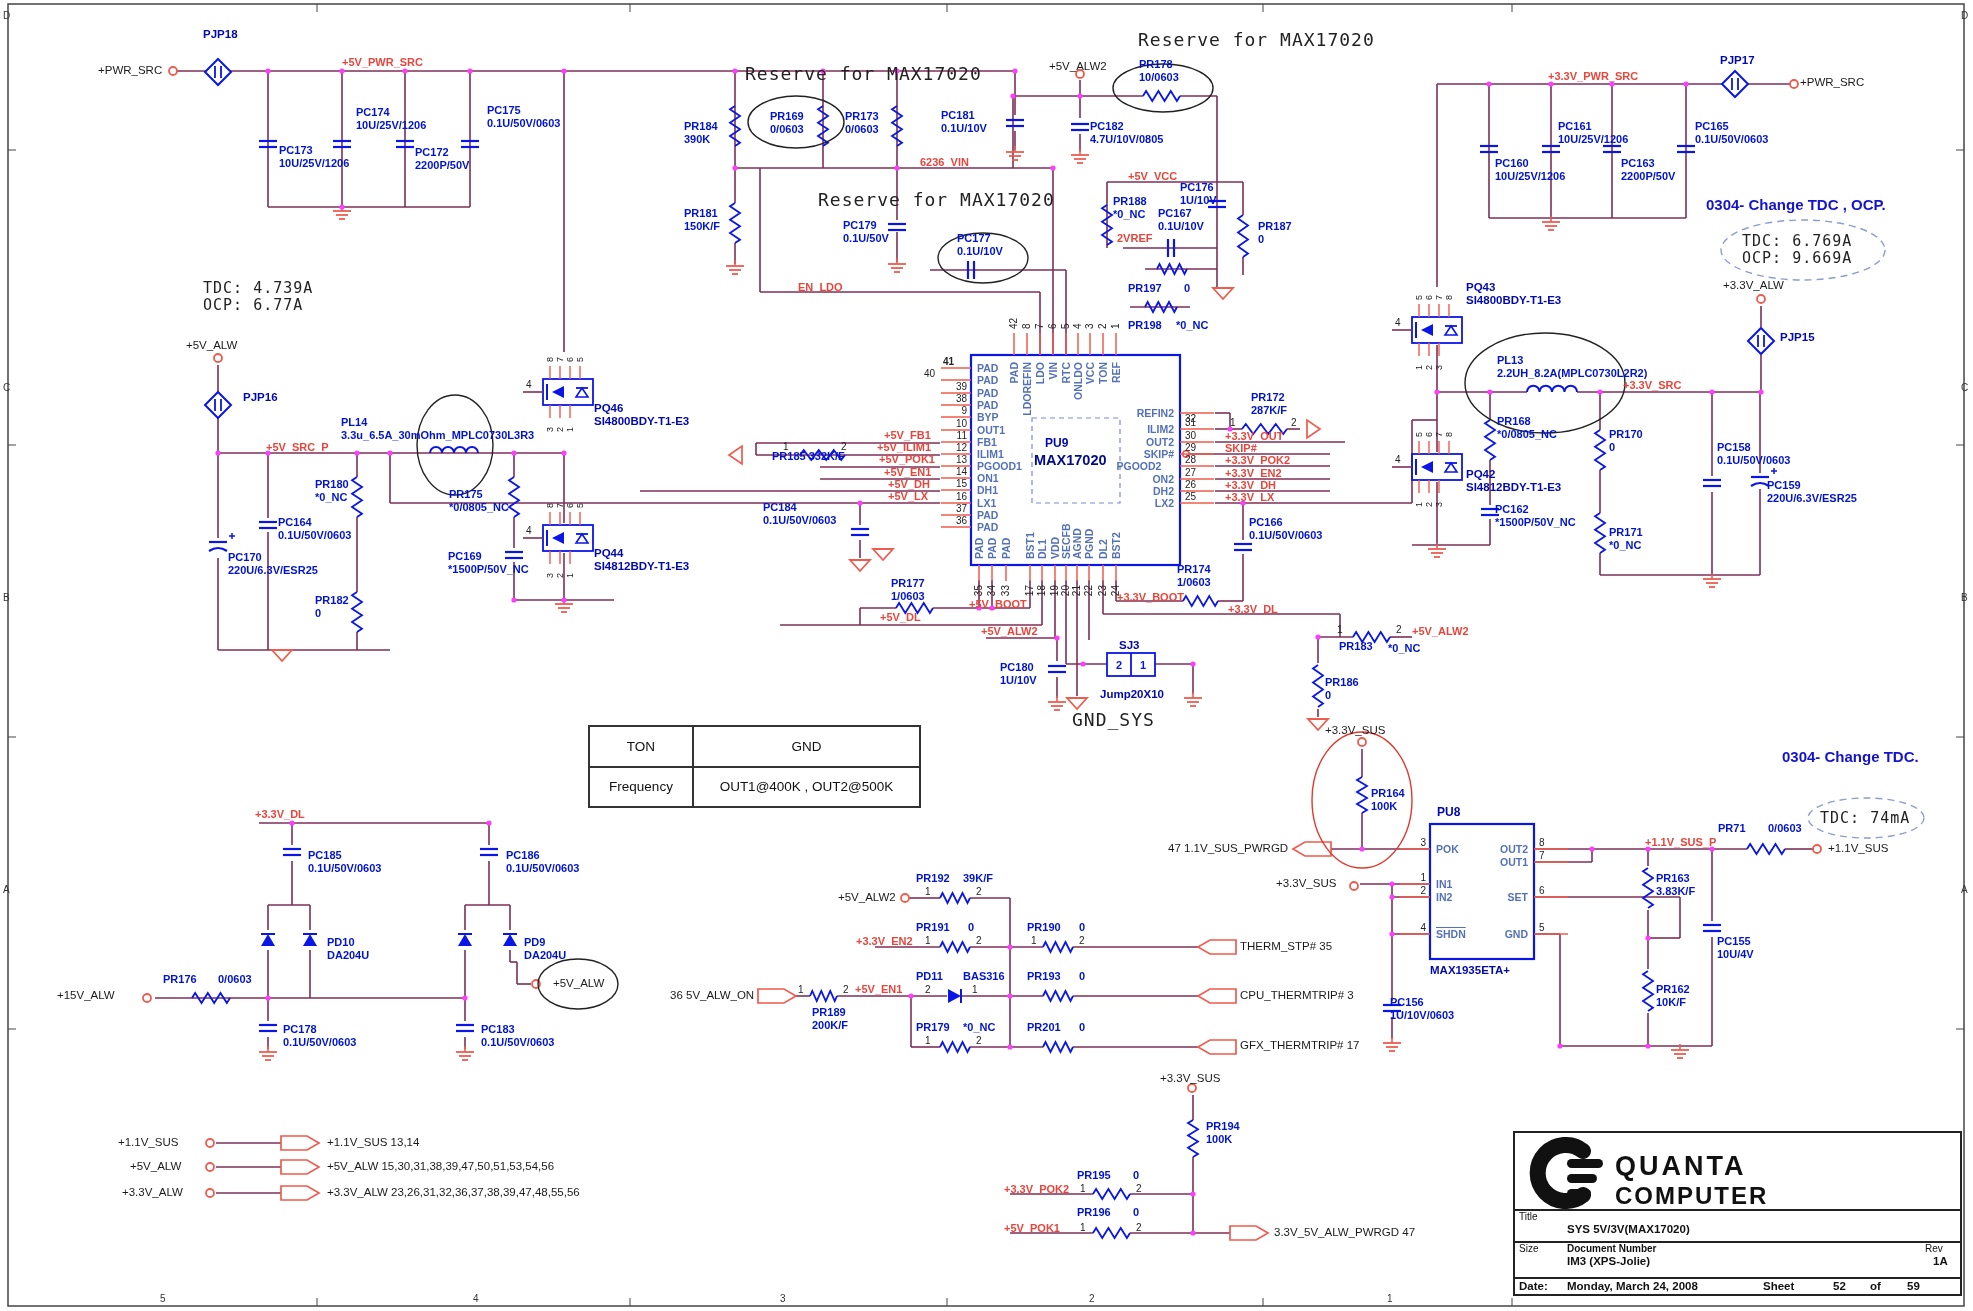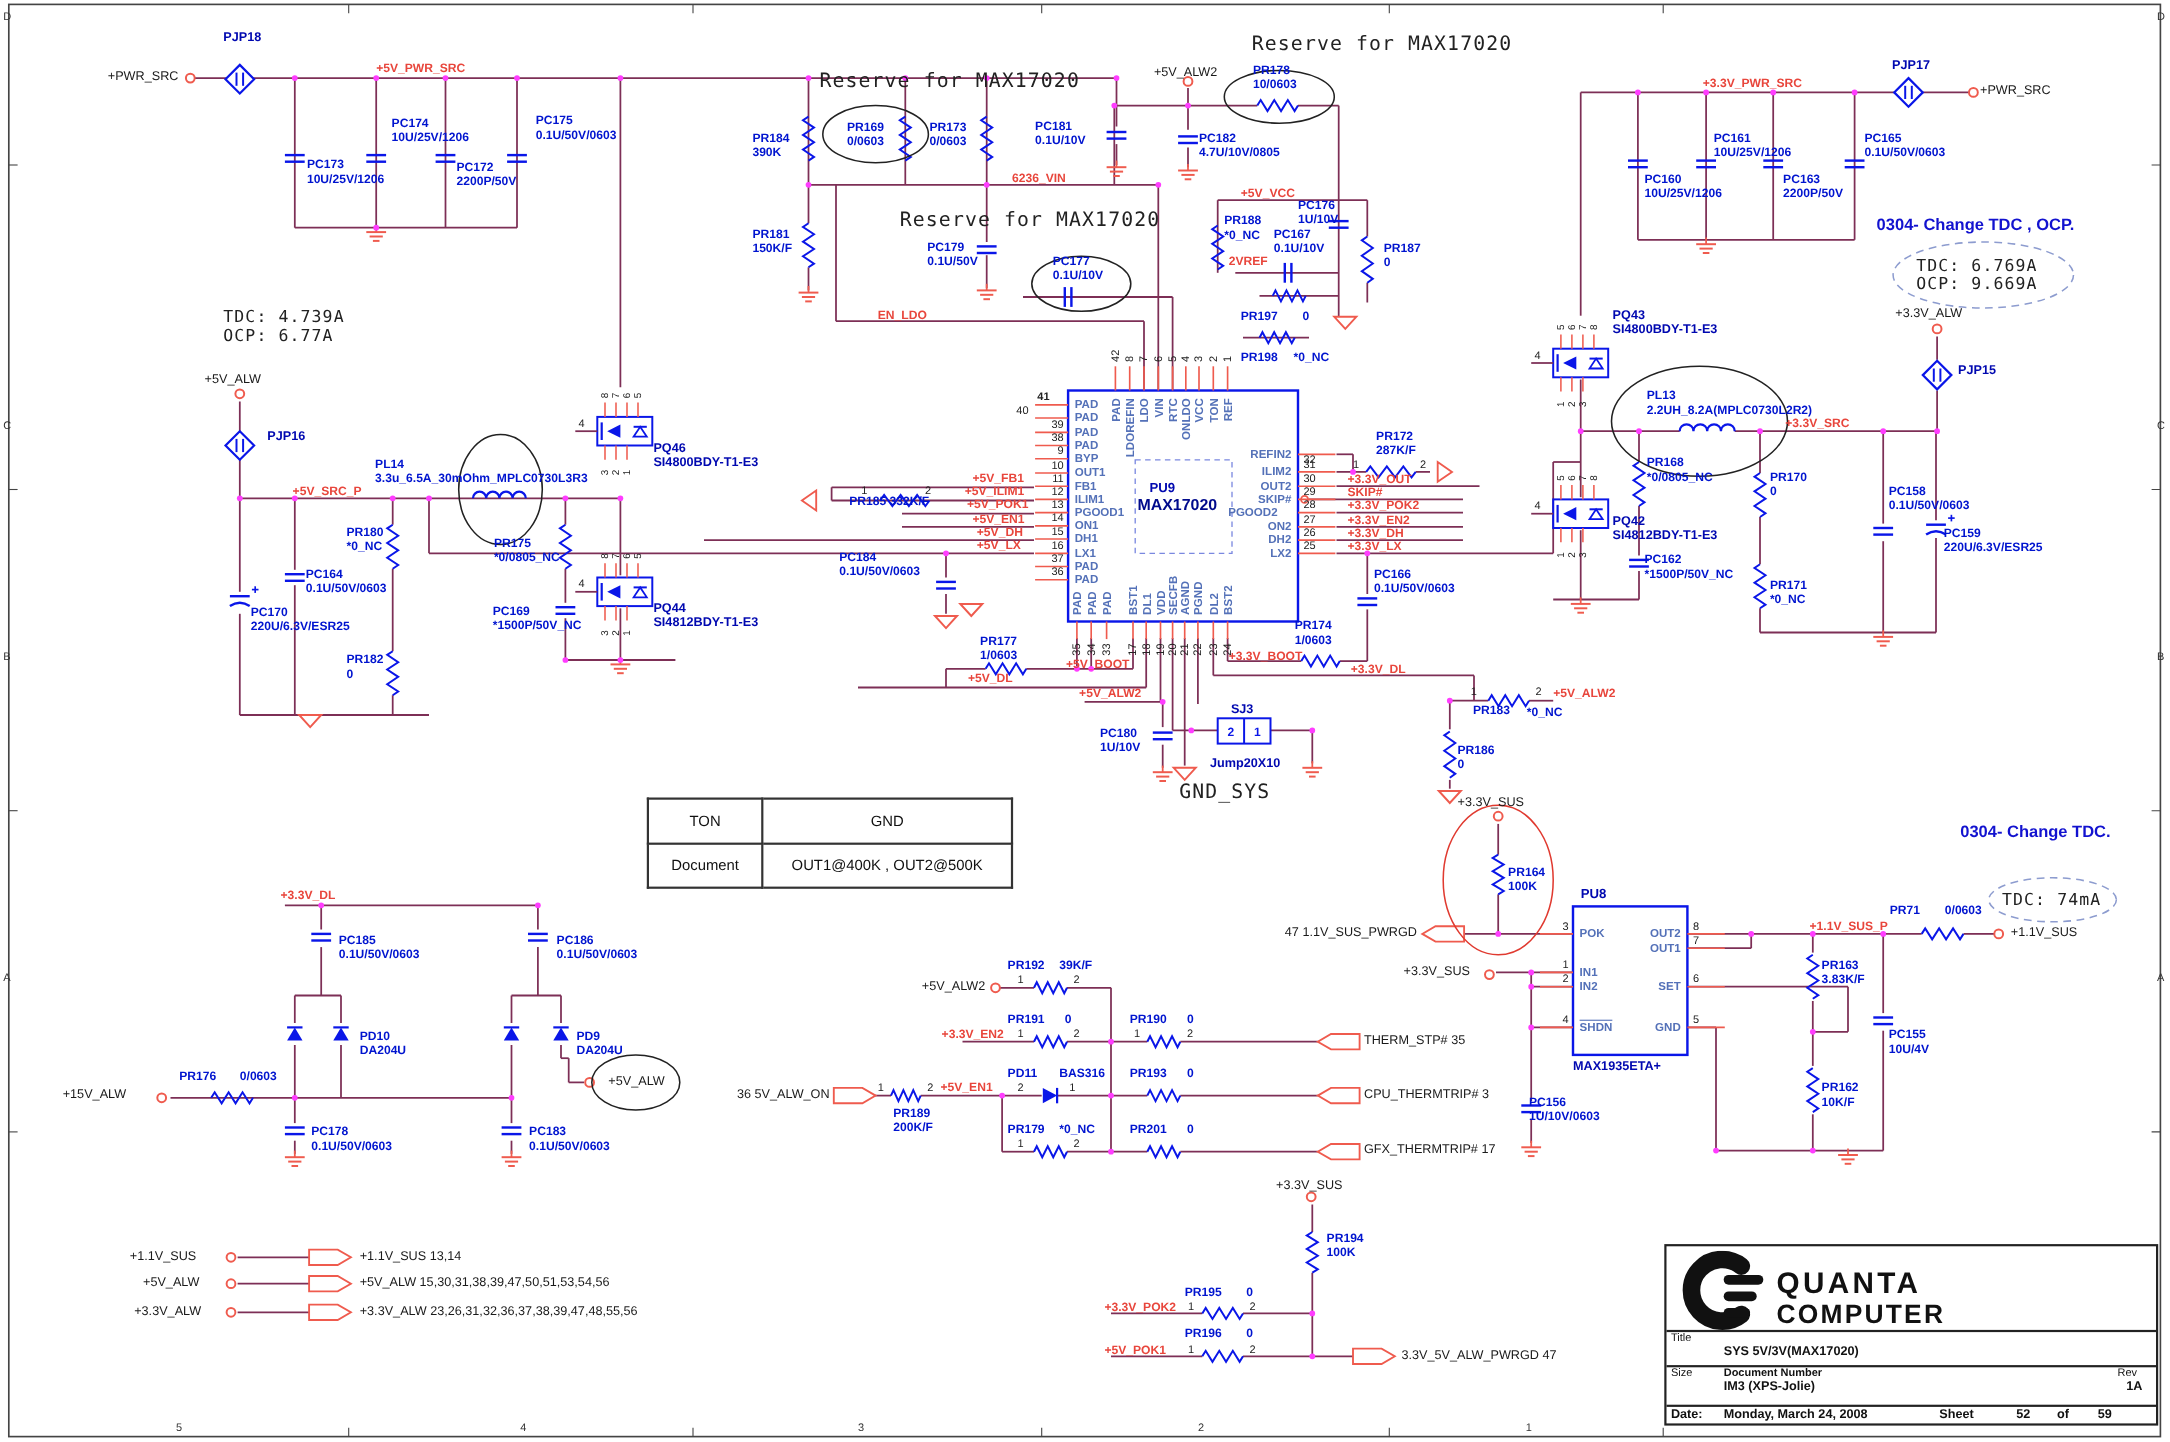--- a/index.html
+++ b/index.html
@@ -1051,21 +1051,21 @@
       <div class="t t-zone" style="left: 1387px; top: 1293px;">1</div>
     </div>
 
   <table id="freq-table">
     <tbody>
         <tr>
       <td>TON</td>
       <td>GND</td>
     </tr>
     <tr>
-      <td>Document</td>
+      <td>Frequency</td>
       <td>OUT1@400K , OUT2@500K</td>
     </tr>
   </tbody>
     </table>
 
   <div id="tb">
     <svg id="qlogo" width="90" height="72">
       <path d="M 62 14 A 28 28 0 1 0 62 58" fill="none" stroke="#111" stroke-width="16" stroke-linecap="round"></path>
       <rect x="46" y="22" width="36" height="9" rx="4.5" fill="#111"></rect>
       <rect x="46" y="37" width="30" height="9" rx="4.5" fill="#111"></rect>

